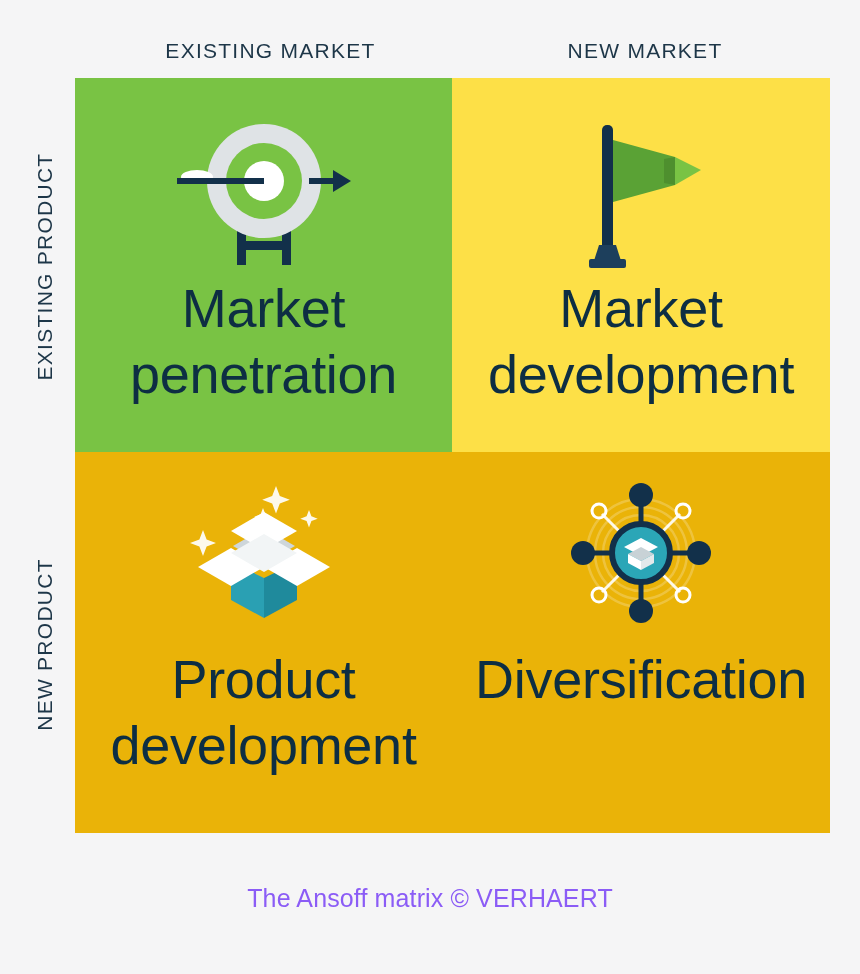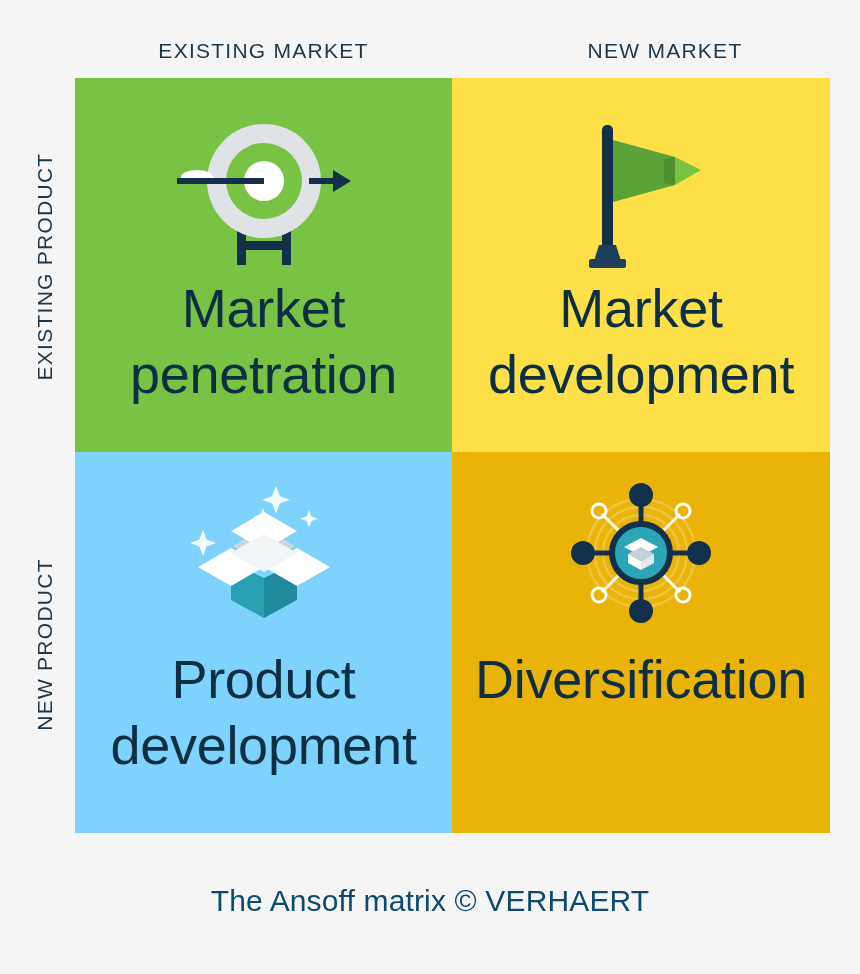--- a/index.html
+++ b/index.html
@@ -28,22 +28,22 @@
     top: 38px;
     height: 26px;
     line-height: 26px;
     font-size: 21px;
     letter-spacing: 0.06em;
     color: #1d3648;
     text-align: center;
     font-weight: 400;
     white-space: nowrap;
   }
-  #col-header-existing { left: 75px; width: 377px; }
-  #col-header-new      { left: 476px; width: 378px; }
+  #col-header-existing { left: 82px; width: 377px; }
+  #col-header-new      { left: 456px; width: 378px; }
 
   
   .row-header {
     position: absolute;
     left: 0;
     width: 377px;
     height: 26px;
     line-height: 26px;
     font-size: 21px;
     letter-spacing: 0.06em;
@@ -70,21 +70,21 @@
     display: grid;
     grid-template-columns: 377px 378px;
     grid-template-rows: 374px 381px;
   }
   .quadrant {
     position: relative;
     overflow: hidden;
   }
   #quadrant-market-penetration { background: #79c344; }
   #quadrant-market-development { background: #fde047; }
-  #quadrant-product-development { background: #7dd3fc; }
+  #quadrant-product-development { background: #eab308; }
   #quadrant-diversification     { background: #eab308; }
 
   .quad-icon {
     position: absolute;
     left: 0;
     width: 100%;
     display: flex;
     justify-content: center;
     align-items: center;
   }
@@ -114,22 +114,22 @@
   #quadrant-product-development .quad-label,
   #quadrant-diversification .quad-label { top: 195px; }
 
   
   #caption {
     position: absolute;
     left: 0;
     top: 884px;
     width: 860px;
     text-align: center;
-    font-size: 30px;
-    color: #0c4a6e;
+    font-size: 25px;
+    color: #8b5cf6;
     letter-spacing: 0.005em;
   }
 </style>
 </head>
 <body>
 
 <div id="figure">
 
   <div class="col-header" id="col-header-existing">EXISTING MARKET</div>
   <div class="col-header" id="col-header-new">NEW MARKET</div>

